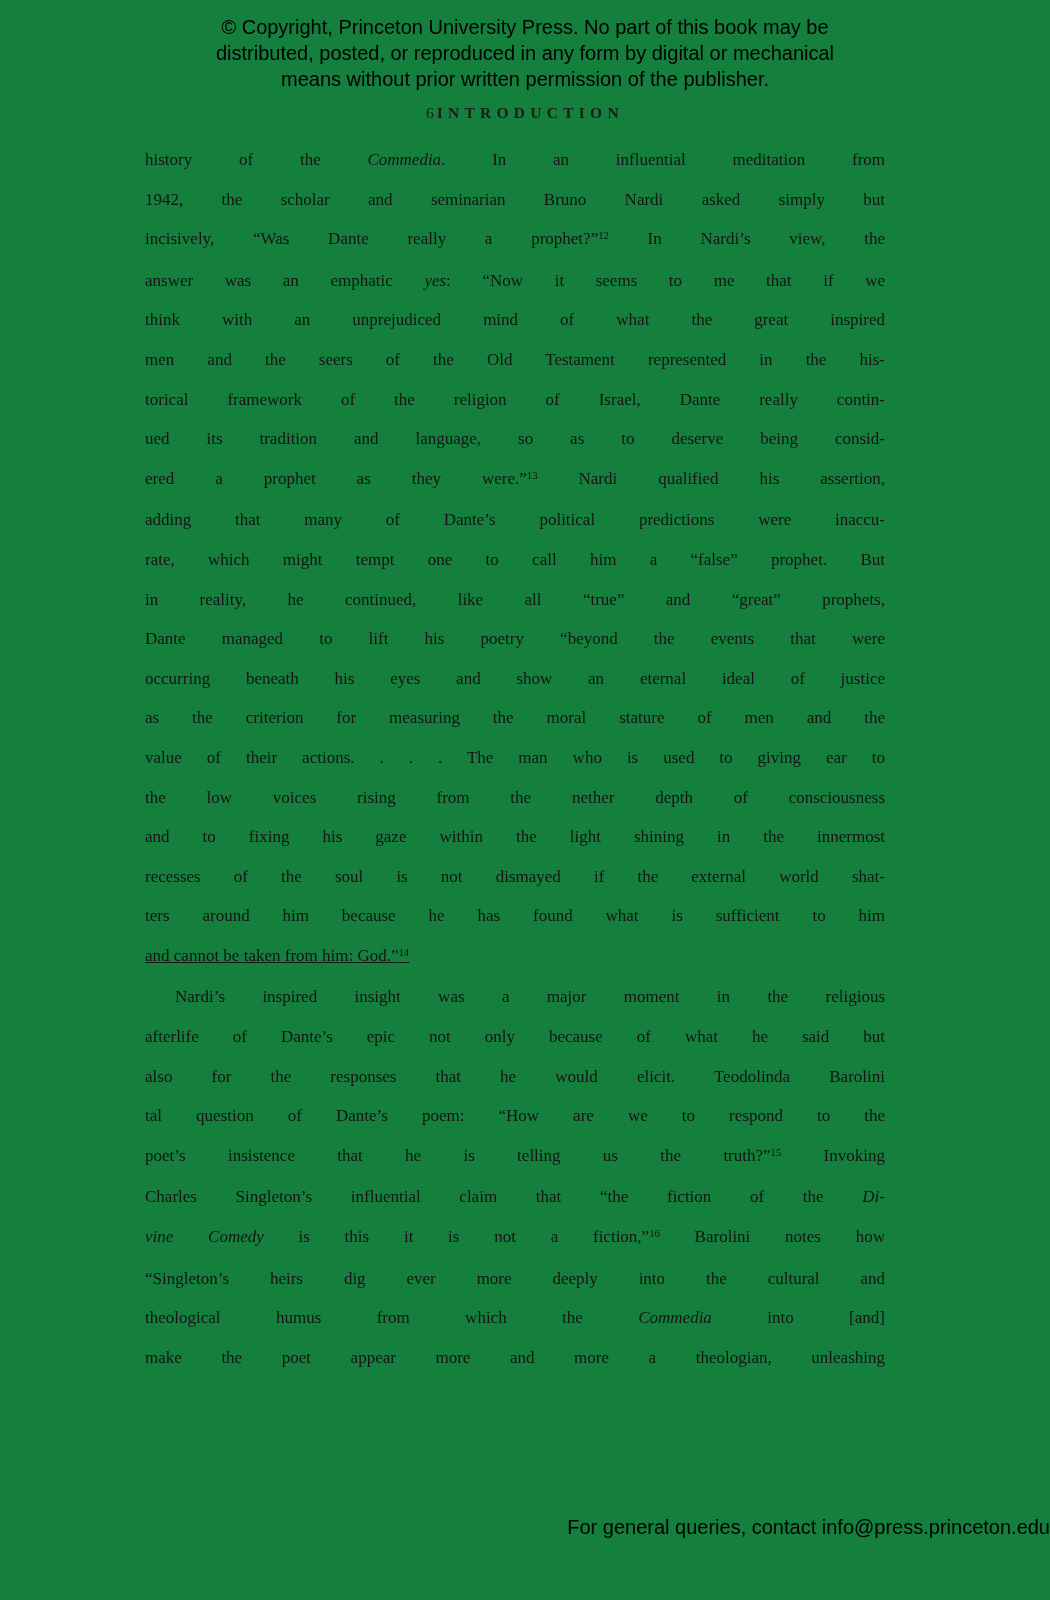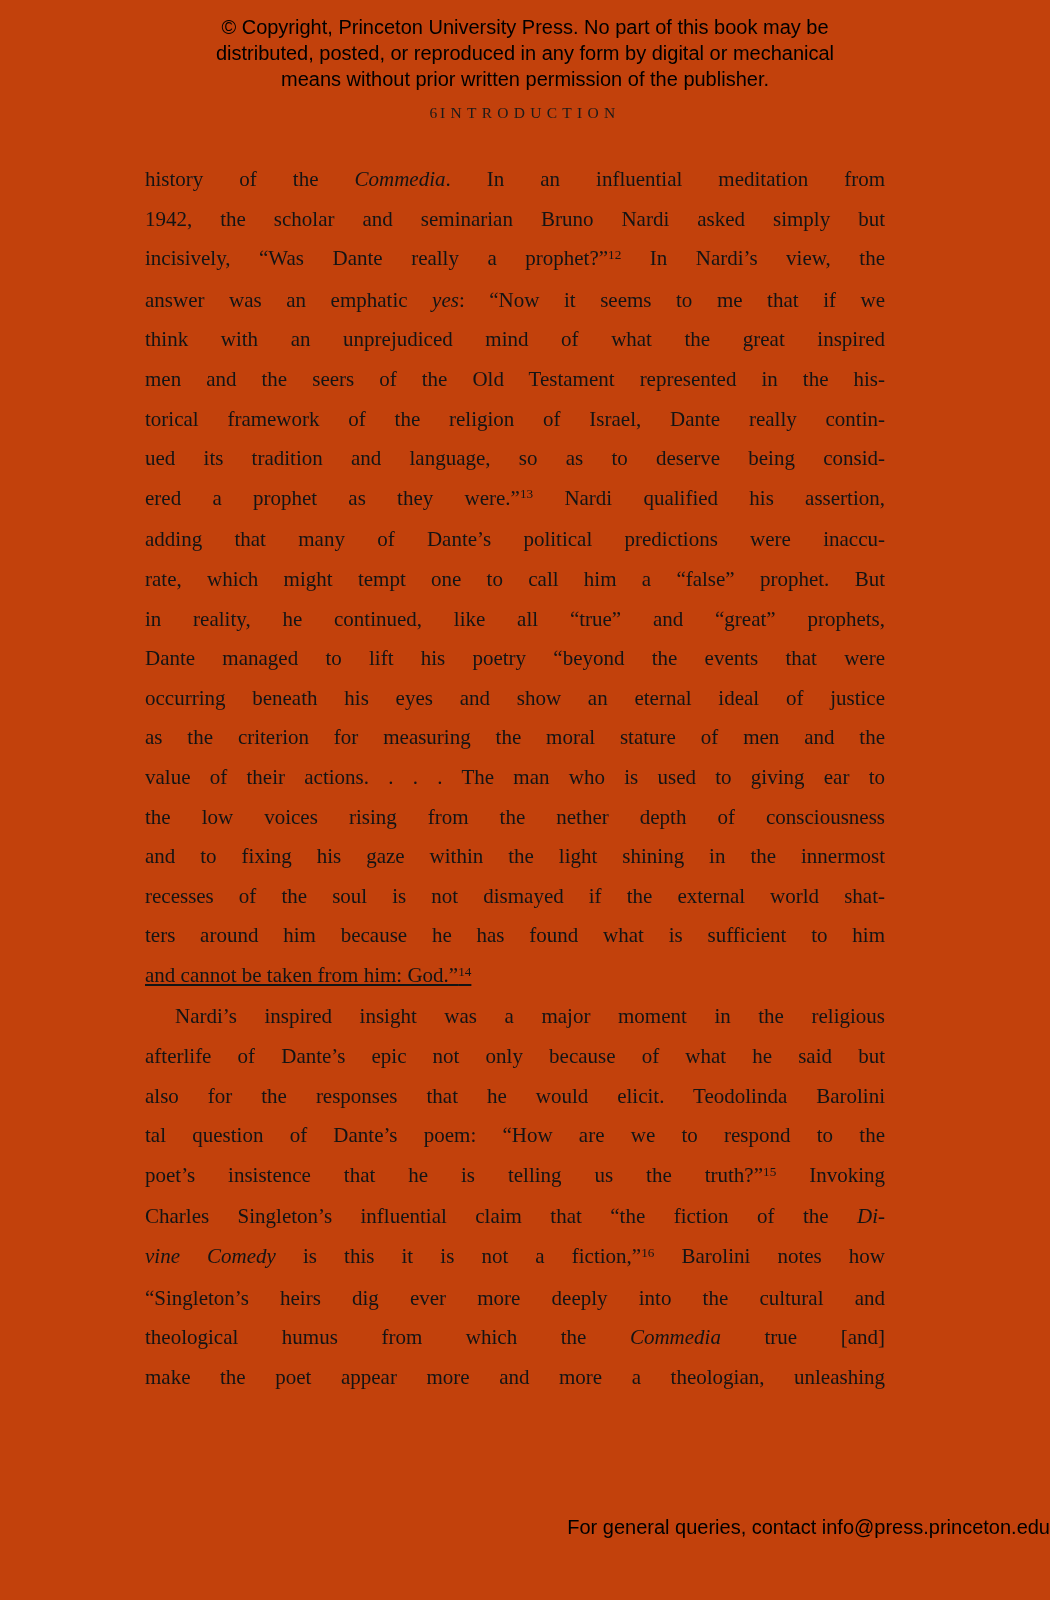--- a/index.html
+++ b/index.html
@@ -1,20 +1,20 @@
 <!DOCTYPE html>
 <html><head>
 <meta charset="utf-8">
 <style>
   html, body { margin: 0; padding: 0; background: #ffffff; }
   .page {
     position: relative;
     width: 1050px;
     height: 1600px;
-    background: #c2410c;
+    background: #15803d;
     overflow: hidden;
     font-family: "Liberation Serif", "DejaVu Serif", serif;
     color: #161616;
   }
   .copyright {
     padding-top: 14px;
     text-align: center;
     font-family: "Liberation Sans", "DejaVu Sans", sans-serif;
     font-size: 20px;
     line-height: 26px;
@@ -24,25 +24,26 @@
     margin-top: 12px;
     text-align: center;
     font-size: 15.5px;
     color: #1a1a1a;
   }
   .running-head .page-num {
     letter-spacing: 0.18em;
   }
   .running-head .rh-title {
     letter-spacing: 0.34em;
+    font-weight: bold;
   }
   .body-text {
-    margin: 38px 0 0 145px;
+    margin: 18px 0 0 145px;
     width: 740px;
-    font-size: 21px;
+    font-size: 17px;
     line-height: 39.6px;
     color: #141414;
   }
   .line {
     text-align: justify;
     text-align-last: justify;
   }
   .line.flush {
     text-align-last: left;
     text-decoration: underline;
@@ -106,19 +107,19 @@
       <div class="line"><span>ters around him because he has found what is sufficient to him</span></div>
       <div class="line flush"><span>and cannot be taken from him: God.”</span><span class="sup">14</span></div>
       <div class="line indent"><span>Nardi’s inspired insight was a major moment in the religious</span></div>
       <div class="line"><span>afterlife of Dante’s epic not only because of what he said but</span></div>
       <div class="line"><span>also for the responses that he would elicit. Teodolinda Barolini</span></div>
       <div class="line"><span>tal question of Dante’s poem: “How are we to respond to the</span></div>
       <div class="line"><span>poet’s insistence that he is telling us the truth?”</span><span class="sup">15</span><span> Invoking</span></div>
       <div class="line"><span>Charles Singleton’s influential claim that “the fiction of the </span><span class="it">Di-</span></div>
       <div class="line"><span class="it">vine Comedy</span><span> is this it is not a fiction,”</span><span class="sup">16</span><span> Barolini notes how</span></div>
       <div class="line"><span>“Singleton’s heirs dig ever more deeply into the cultural and</span></div>
-      <div class="line"><span>theological humus from which the </span><span class="it">Commedia</span><span> true [and]</span></div>
+      <div class="line"><span>theological humus from which the </span><span class="it">Commedia</span><span> into [and]</span></div>
       <div class="line"><span>make the poet appear more and more a theologian, unleashing</span></div>
     </div>
 
   <div class="footer">For general queries, contact info@press.princeton.edu</div>
 
 </div>
 
 </body></html>

